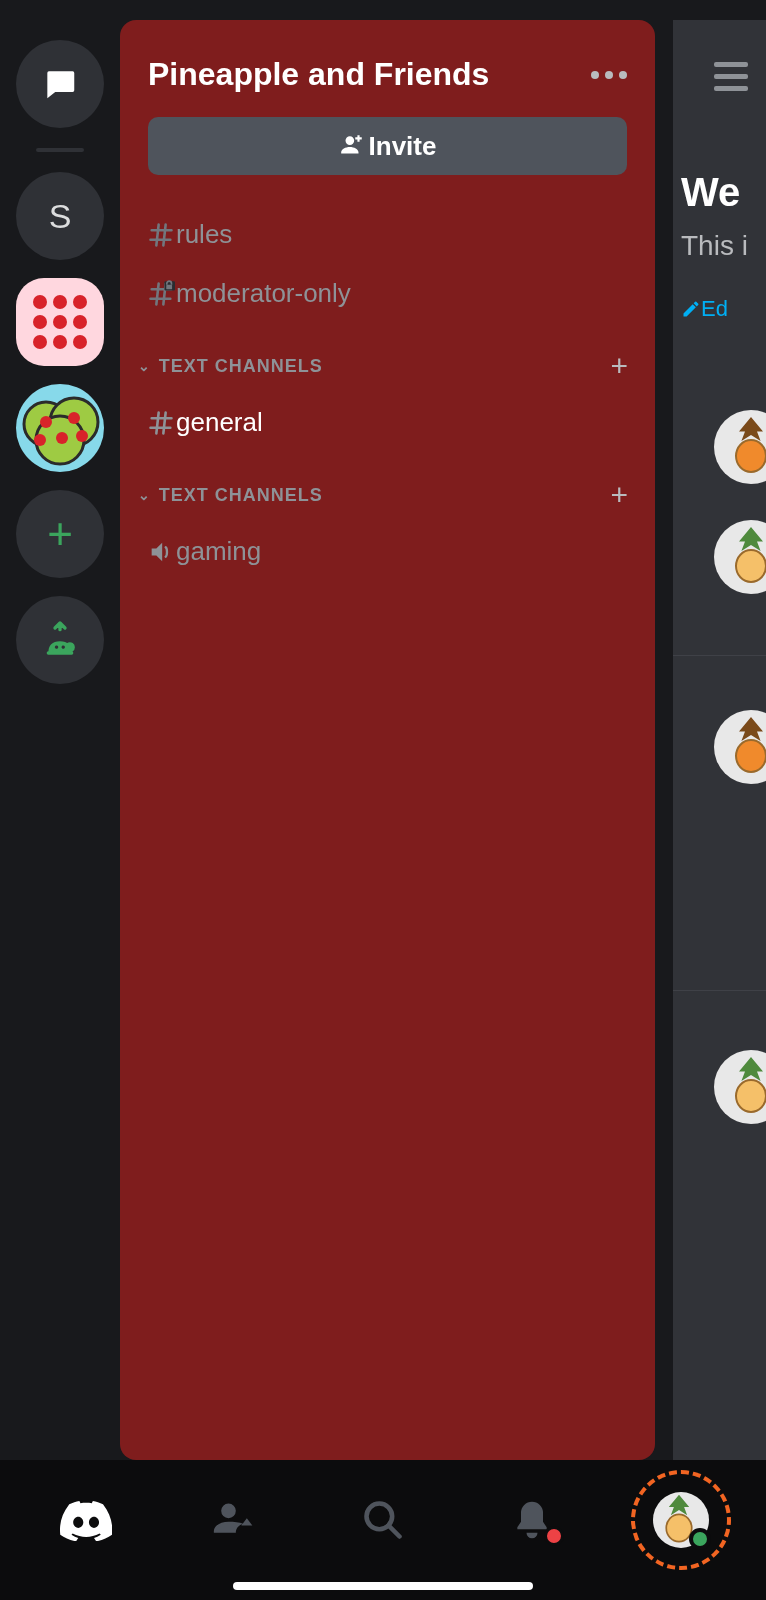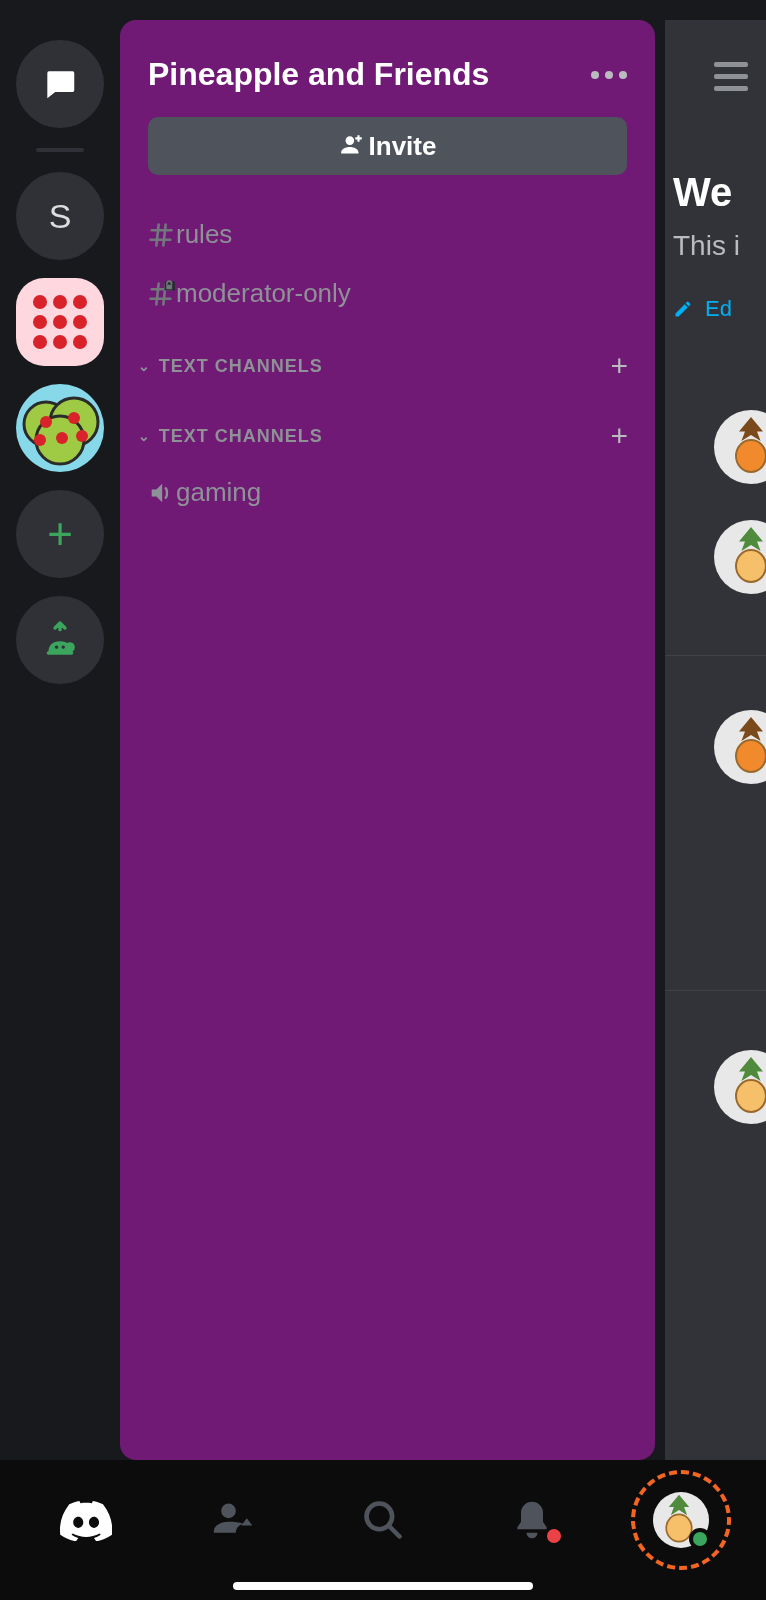--- a/index.html
+++ b/index.html
@@ -70,23 +70,23 @@
   .tree-bg {
     background: #87d9ea;
     border-radius: 44px;
     overflow: hidden;
     position: relative;
   }
 
   
   .channel-panel {
     flex: 0 0 535px;
-    background: #701a75;
+    background: #7f1d1d;
     border-radius: 16px;
-    margin-right: 10px;
+    margin-right: 18px;
     display: flex;
     flex-direction: column;
     padding: 18px 0 0 0;
     overflow: hidden;
   }
   .server-header {
     display: flex;
     align-items: center;
     justify-content: space-between;
     padding: 18px 28px 24px 28px;
@@ -174,21 +174,20 @@
     left: 8px;
     color: #b9bbbe;
     font-size: 28px;
   }
   .peek .edit-row {
     position: absolute;
     top: 276px;
     left: 8px;
     display: flex;
     align-items: center;
-    gap: 12px;
     color: #00aff4;
     font-size: 22px;
   }
   .peek .avatar {
     position: absolute;
     right: -22px;
     width: 74px;
     height: 74px;
     border-radius: 50%;
     background: #e8e8e8;
@@ -373,20 +372,31 @@
     </div>
 
     <div class="cat-header">
       <div class="left">
         <span class="chev">⌄</span>
         <span>TEXT CHANNELS</span>
       </div>
       <span class="plus">+</span>
     </div>
 
+    <div style="position:relative">
+      <div class="channel-row active" style="position:relative;">
+
+        <span class="hash">
+          <svg viewBox="0 0 24 24" width="28" height="28">
+              <path d="M10 3L8 21M16 3l-2 18M4 8h17M3 16h17" stroke="#8e9297" stroke-width="2.2" fill="none" stroke-linecap="round"></path>
+            </svg>
+        </span>
+        <span>general</span>
+      </div>
+    </div>
 
 
     <div class="cat-header">
       <div class="left">
         <span class="chev">⌄</span>
         <span>TEXT CHANNELS</span>
       </div>
       <span class="plus">+</span>
     </div>
 

